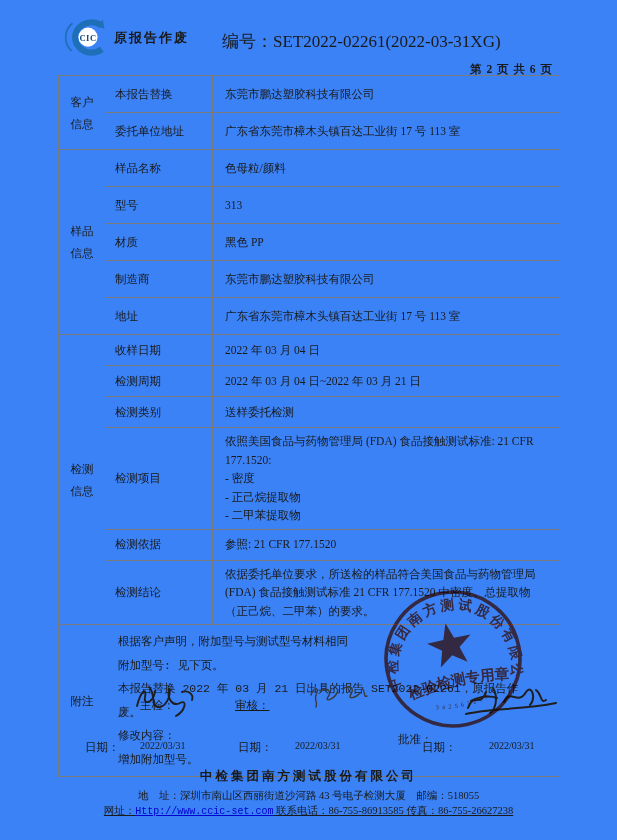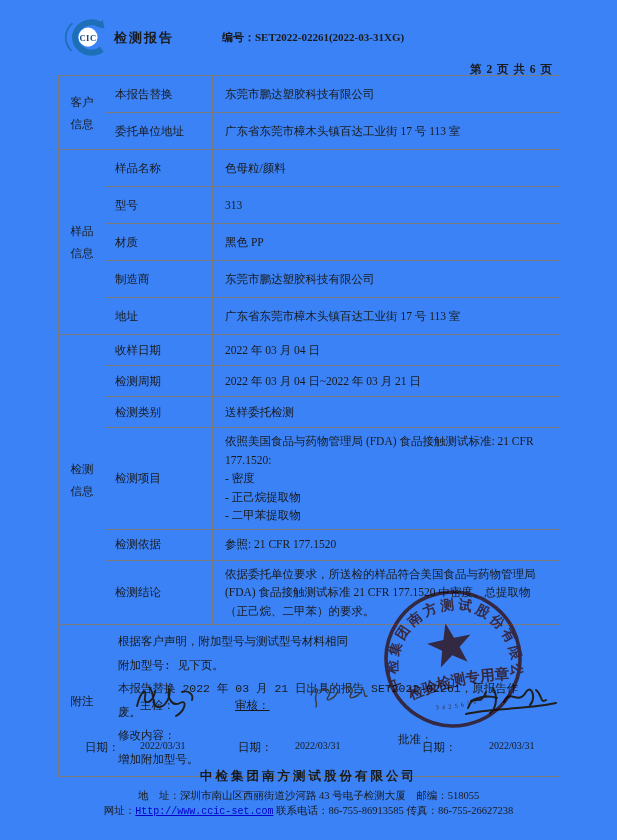--- a/index.html
+++ b/index.html
@@ -2,21 +2,21 @@
 <html><head>
 <meta charset="utf-8">
 <style>
   html,body{margin:0;padding:0;background:#e8e8e8;}
   .page{
     position:relative;width:617px;height:840px;margin:0 auto;background:#3b82f6;
     font-family:"Liberation Serif","DejaVu Serif",serif;color:#1a1a1a;overflow:hidden;
   }
   
   .hdr-title{position:absolute;left:114px;top:29px;font-size:13px;font-weight:bold;letter-spacing:2px;}
-  .hdr-no{position:absolute;left:222px;top:30px;font-size:11px;font-weight:bold;}
+  .hdr-no{position:absolute;left:222px;top:30px;font-size:17px;font-weight:normal;}
   .hdr-page{position:absolute;left:470px;top:30px;font-size:11.5px;font-weight:bold;letter-spacing:1px;margin-top:32px;}
   .logo{position:absolute;left:62px;top:15px;width:52px;height:46px;}
   
   table.report{position:absolute;left:58px;top:75px;width:502px;border-collapse:collapse;
     font-size:11.5px;table-layout:fixed;}
   table.report td{border:1px solid #7a7a7a;vertical-align:middle;overflow:hidden;}
   td.group{width:46px;text-align:center;white-space:pre-line;line-height:22px;padding:2px 0;margin-left:19px;}
   td.flabel{width:95px;padding:2px 2px 2px 9px;}
   td.fvalue{padding:2px 8px 2px 12px;}
   tr.h32 td{height:32px;}
@@ -28,36 +28,36 @@
   .sig-svg{position:absolute;z-index:3;}
   .date-label{position:absolute;font-size:11.5px;}
   .date-value{position:absolute;font-size:10px;}
   
   .stamp{position:absolute;left:377px;top:583px;width:152px;height:152px;z-index:6;
     transform:rotate(-12deg);opacity:.9;mix-blend-mode:multiply;pointer-events:none;}
   
   .foot-company{position:absolute;left:0;top:768px;width:100%;text-align:center;
     font-size:12.5px;font-weight:bold;letter-spacing:3px;}
   .foot-line1{position:absolute;left:0;top:789px;width:100%;text-align:center;font-size:10.5px;}
-  .foot-line2{position:absolute;left:0;top:804px;width:100%;text-align:center;font-size:10.5px;}
+  .foot-line2{position:absolute;left:0;top:804px;width:100%;text-align:center;font-size:10.5px;text-decoration:underline;}
   .foot-link{color:#0000cc;text-decoration:underline;font-family:"Liberation Mono","DejaVu Sans Mono",monospace;font-size:10px;}
 </style>
 </head>
 <body>
 
 <div class="page">
 
   <svg class="logo" viewBox="0 0 60 52">
     <path d="M 45,11 A 19,17.5 0 1 0 46,39" fill="none" stroke="#1d70b7" stroke-width="7"></path>
     <polygon points="49,15 40,13 47,5" fill="#1d70b7"></polygon>
     <path d="M 12,9 A 23,22 0 0 0 11,41" fill="none" stroke="#1d70b7" stroke-width="2"></path>
     <circle cx="30" cy="25" r="11" fill="#ffffff"></circle>
     <text x="30" y="29" text-anchor="middle" font-size="10" font-weight="bold" fill="#134b80" font-family="Liberation Serif, serif" letter-spacing="0.5">CIC</text>
   </svg>
-  <div class="hdr-title">检测报告</div>
+  <div class="hdr-title">原报告作废</div>
   <div class="hdr-no"><span>编号：</span><span>SET2022-02261(2022-03-31XG)</span></div>
   <div class="hdr-page">第 2 页 共 6 页</div>
 
   <table class="report">
 
     <tbody>
         <tr class="h32">
       <td class="group" rowspan="2">客户
 信息</td>
       <td class="flabel">本报告替换</td>

